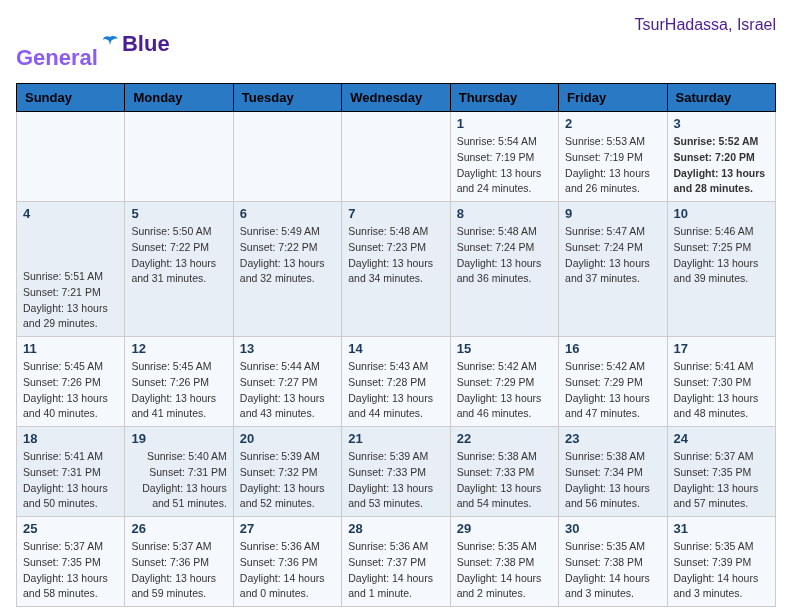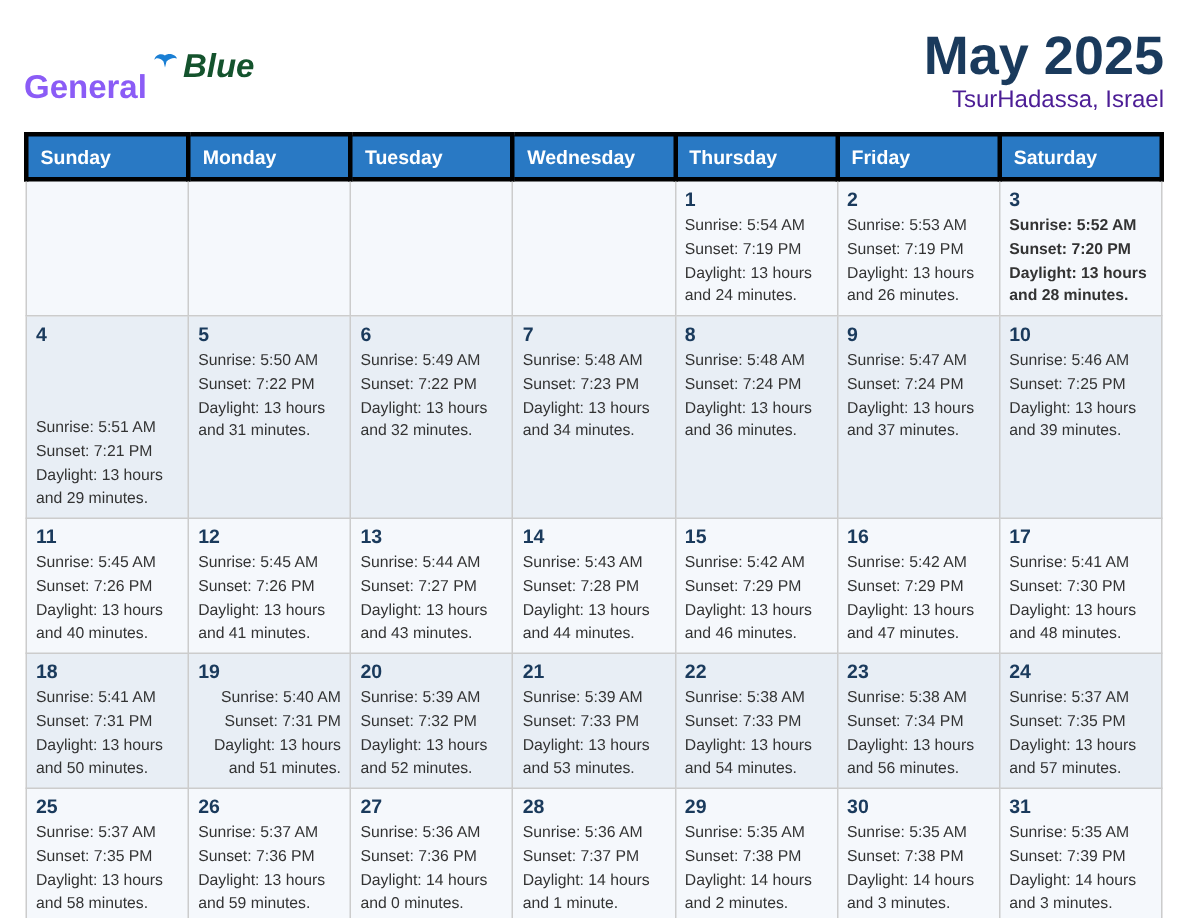--- a/index.html
+++ b/index.html
@@ -26,48 +26,47 @@
       align-items: center;
       font-size: 22px;
       font-weight: bold;
       color: #1a3a5c;
     }
     .logo-text .general {
       color: #8b5cf6;
       margin-top: 29px;
     }
     .logo-text .blue {
-      color: #14532d;
-      font-style: italic;
+      color: #4c1d95;
     }
     .title-block {
       text-align: right;
     }
     .title-block .month-year {
       font-size: 36px;
       font-weight: bold;
       color: #1a3a5c;
     }
     .title-block .location {
       font-size: 16px;
       color: #4c1d95;
     }
     table {
       width: 100%;
       border-collapse: collapse;
       table-layout: fixed;
     }
     thead tr th {
       background-color: #2979c4;
-      color: #ffffff;
+      color: #000000;
       text-align: left;
       padding: 6px 8px;
       font-size: 13px;
       font-weight: bold;
-      border: 3px solid #000000;
+      border: 1px solid #000000;
     }
     tbody tr td {
       border: 1px solid #ccc;
       vertical-align: top;
       padding: 4px 6px;
       font-size: 11px;
       color: #222;
       height: 90px;
     }
     tbody tr:nth-child(odd) td {
@@ -98,21 +97,20 @@
   <div class="logo">
     <div class="logo-text">
       <span class="general">General</span>
       <svg width="22" height="22" viewBox="0 0 22 22" style="margin: 0 1px;">
         <path d="M11 4 C13 2, 18 3, 19 6 C17 5, 14 6, 12 8 L11 12 L10 8 C8 6, 5 5, 4 7 C4 4, 8 2, 11 4Z" fill="#1a7fd4"></path>
       </svg>
       <span class="blue">Blue</span>
     </div>
   </div>
   <div class="title-block">
-    <div class="month-year">May 2025</div>
     <div class="location">TsurHadassa, Israel</div>
   </div>
 </div>
 
 <table>
   <thead>
     <tr>
       <th>Sunday</th>
       <th>Monday</th>
       <th>Tuesday</th>

